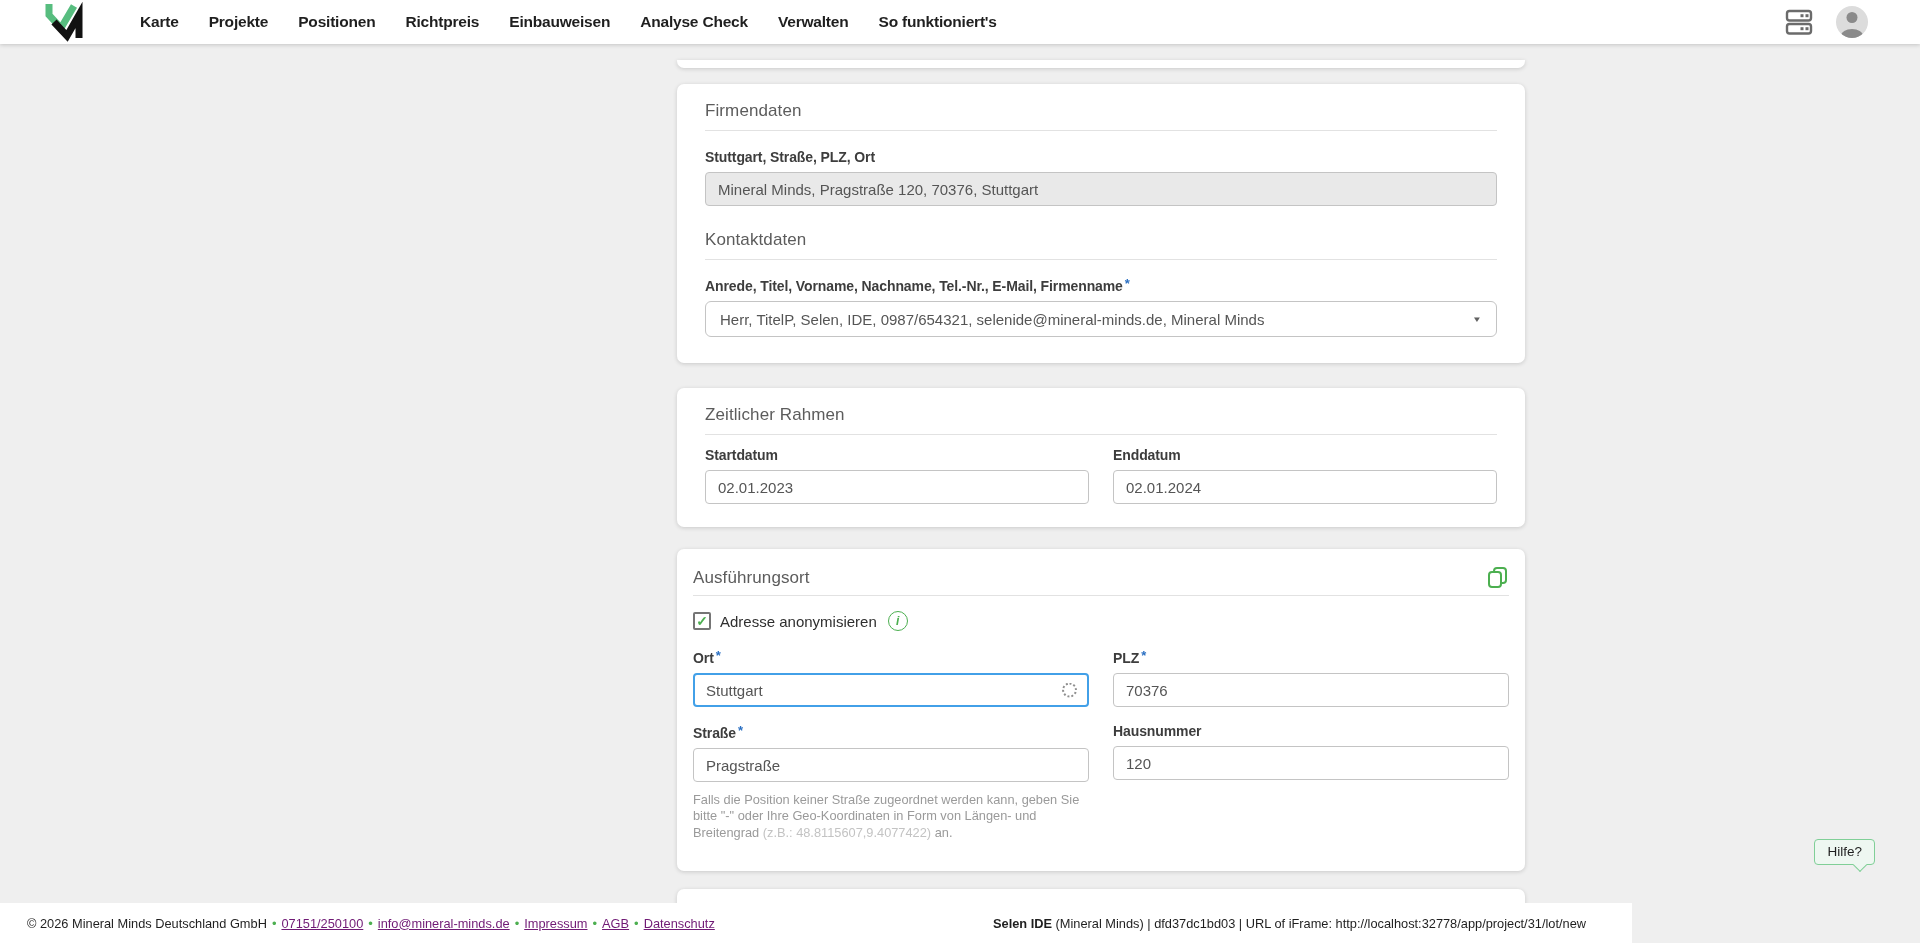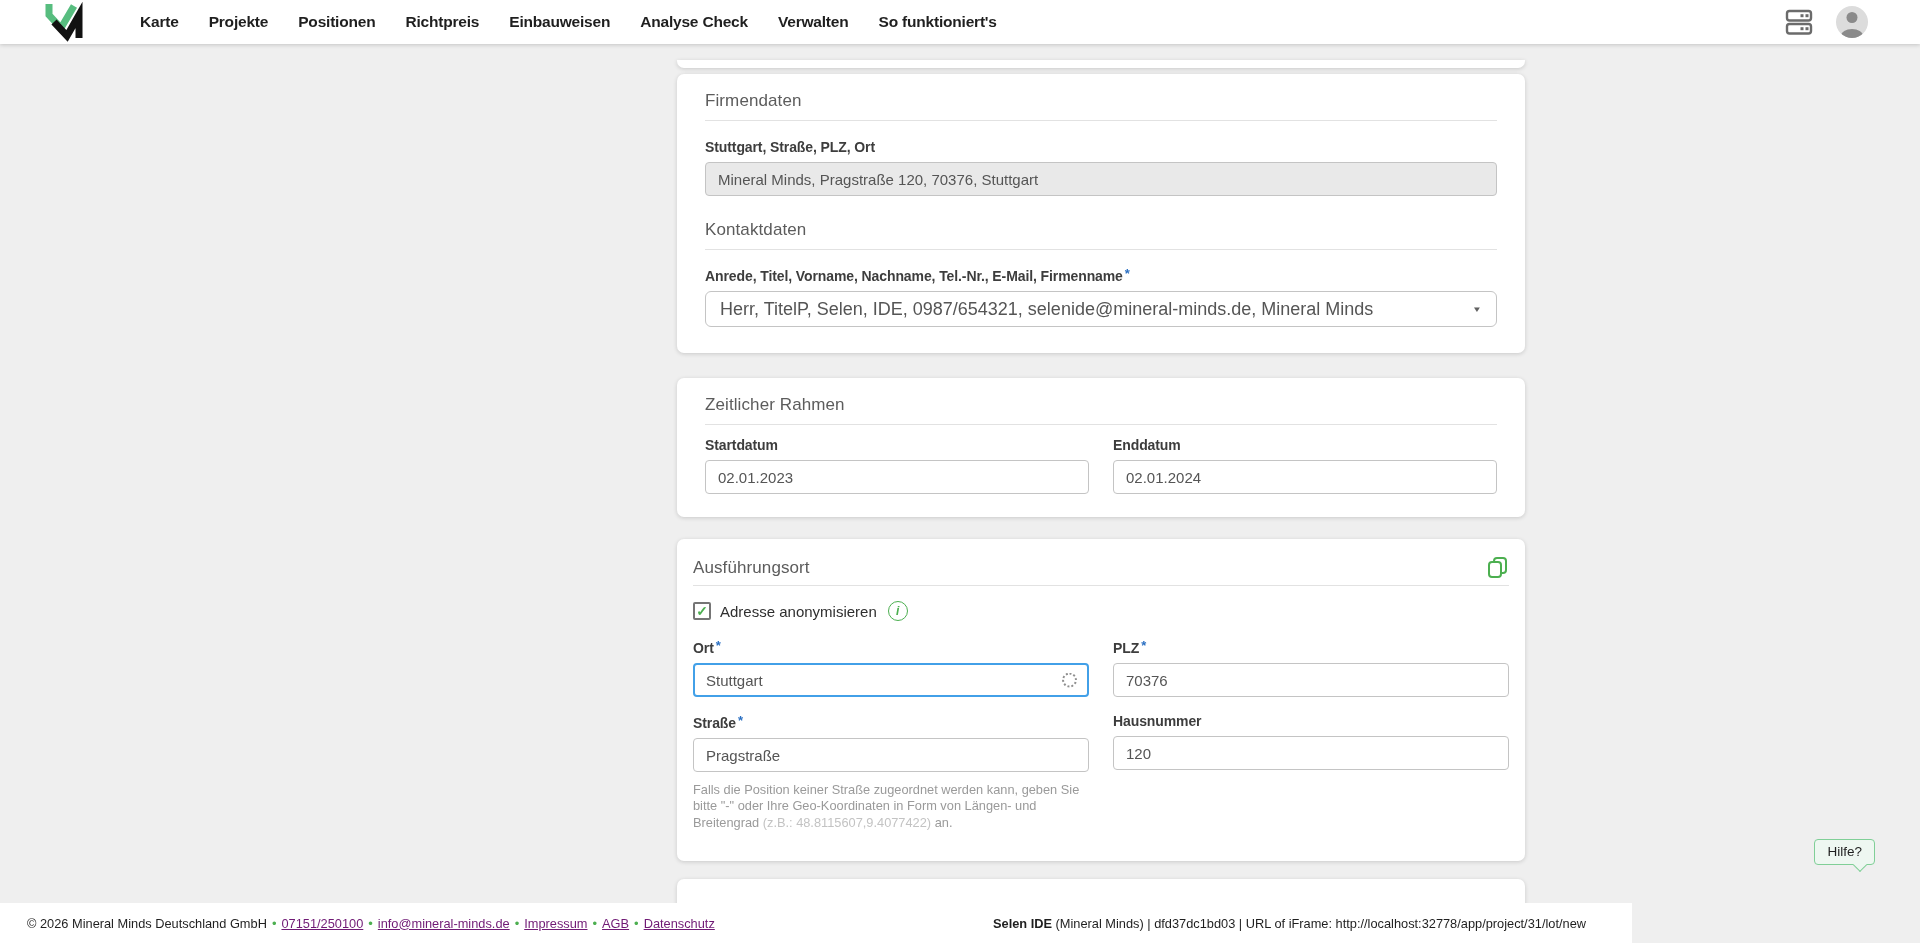--- a/index.html
+++ b/index.html
@@ -15,38 +15,38 @@
   .nav-right { margin-left:auto; margin-right:52px; display:flex; align-items:center; gap:22px; }
   .server-icon { cursor:pointer; }
   .avatar { width:32px; height:32px; border-radius:50%; background:#dcdcdc; position:relative; overflow:hidden; cursor:pointer; }
   .avatar .head { position:absolute; top:6px; left:50%; transform:translateX(-50%); width:11px; height:11px; border-radius:50%; background:#8a8a8a; }
   .avatar .body { position:absolute; bottom:-4px; left:50%; transform:translateX(-50%); width:22px; height:13px; border-radius:50% 50% 0 0; background:#8a8a8a; }
 
   
   .main { position:absolute; left:677px; top:60px; width:848px; }
   .card { background:#fff; border-radius:7px; box-shadow:0 1px 4px rgba(0,0,0,0.16); }
   .card-sliver-top { height:8px; border-radius:0 0 7px 7px; }
-  .card-1 { margin-top:6px; padding:17px 28px 26px; }
+  .card-1 { margin-top:16px; padding:17px 28px 26px; }
   .card-2 { margin-top:25px; padding:17px 28px 23px; }
   .card-3 { margin-top:22px; padding:17px 16px 30px; }
   .card-sliver-bottom { margin-top:18px; height:68px; border-radius:7px 7px 0 0; }
 
   .sec-title { font-size:17px; font-weight:400; color:#5c5c5c; letter-spacing:0.1px; }
   .divider { border:none; border-top:1px solid #e2e2e2; margin-top:9px; }
   .fld-label { font-size:14px; font-weight:700; color:#3d3d3d; margin-bottom:7px; letter-spacing:-0.1px; }
   .req { color:#2a6fc2; font-size:13px; font-weight:700; vertical-align:3px; margin-left:2px; }
 
   .tinput { width:100%; height:34px; border:1px solid #c4c4c4; border-radius:4px; padding:0 12px;
             font-family:"Liberation Sans", sans-serif; font-size:15px; color:#555; background:#fff; outline:none; }
   .tinput:disabled, .tinput.disabled { background:#e9e9e9; color:#555; }
   .tinput.focused { border:2px solid #42a0e8; padding:0 11px; }
 
   .select-box { width:100%; height:36px; border:1px solid #c4c4c4; border-radius:6px; background:#fff;
                 display:flex; align-items:center; padding:0 14px; cursor:pointer; }
-  .select-box .sel-value { font-size:18px; color:#555; flex:1; white-space:nowrap; overflow:hidden; }
+  .select-box .sel-value { font-size:15px; color:#555; flex:1; white-space:nowrap; overflow:hidden; }
   .select-box .caret { font-size:10px; color:#616161; transform:scaleY(0.8); }
 
   .two-col { display:flex; gap:24px; }
   .col { flex:1; min-width:0; }
   .row-gap { margin-top:16px; }
 
   .chk-row { display:flex; align-items:center; gap:9px; margin-top:15px; margin-bottom:17px; }
   .checkbox { width:18px; height:18px; border:2px solid #757575; border-radius:2px; background:#fff;
               display:flex; align-items:center; justify-content:center; cursor:pointer;
               font-size:14px; font-weight:700; color:#4caf50; line-height:1; }

